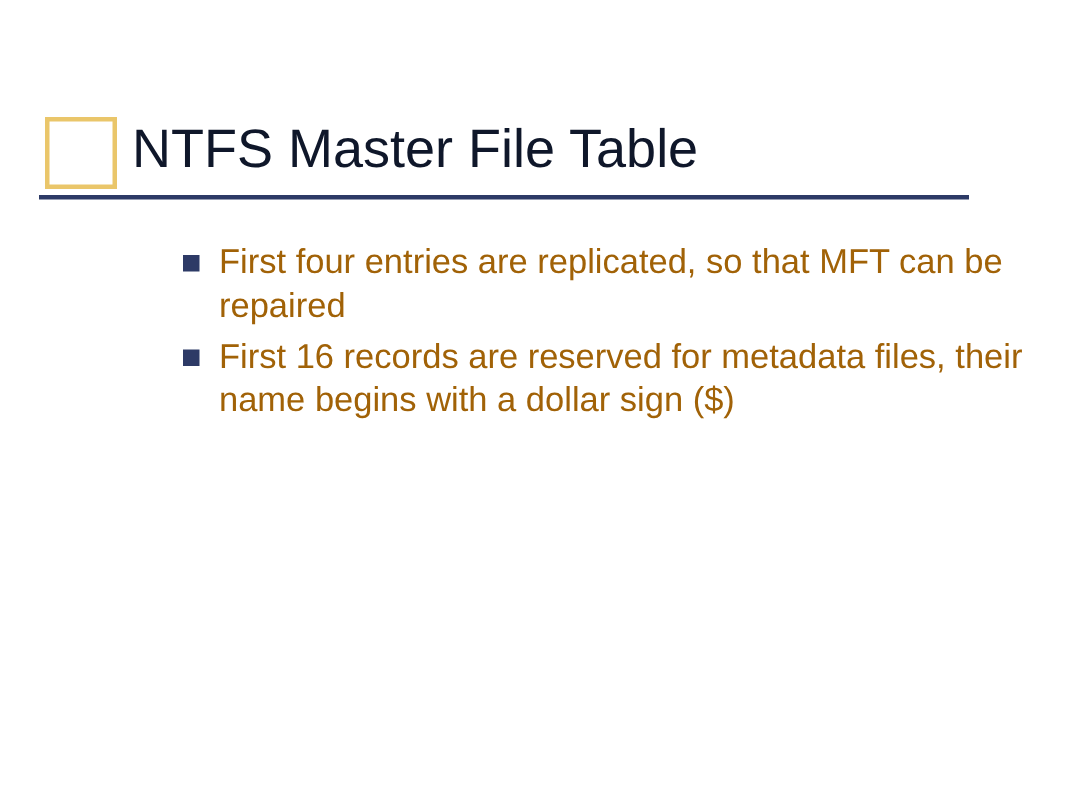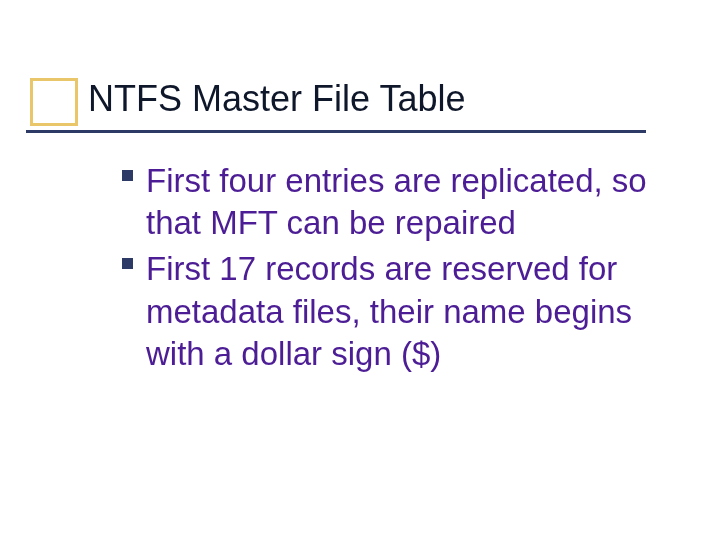--- a/index.html
+++ b/index.html
@@ -63,40 +63,40 @@
     flex: 0 0 auto;
     width: 11px;
     height: 11px;
     background: #2d3a66;
     margin-top: 10px;
     margin-left: -24px;
     margin-right: 13px;
   }
   .bullet-text {
     flex: 1 1 auto;
-    font-size: 33px;
+    font-size: 23px;
     line-height: 1.28;
-    color: #4c1d95;
+    color: #a16207;
   }
 </style>
 </head>
 <body>
 
 <div class="slide">
 
   <div class="deco-box"></div>
 
   <div class="title">NTFS Master File Table</div>
 
   <div class="title-underline"></div>
 
   <div class="bullets">
     <div class="bullet-row">
       <div class="bullet-marker"></div>
       <div class="bullet-text">First four entries are replicated, so that MFT can be repaired</div>
     </div>
     <div class="bullet-row">
       <div class="bullet-marker"></div>
-      <div class="bullet-text">First 17 records are reserved for metadata files, their name begins with a dollar sign ($)</div>
+      <div class="bullet-text">First 16 records are reserved for metadata files, their name begins with a dollar sign ($)</div>
     </div>
   </div>
 
 </div>
 
 </body></html>

